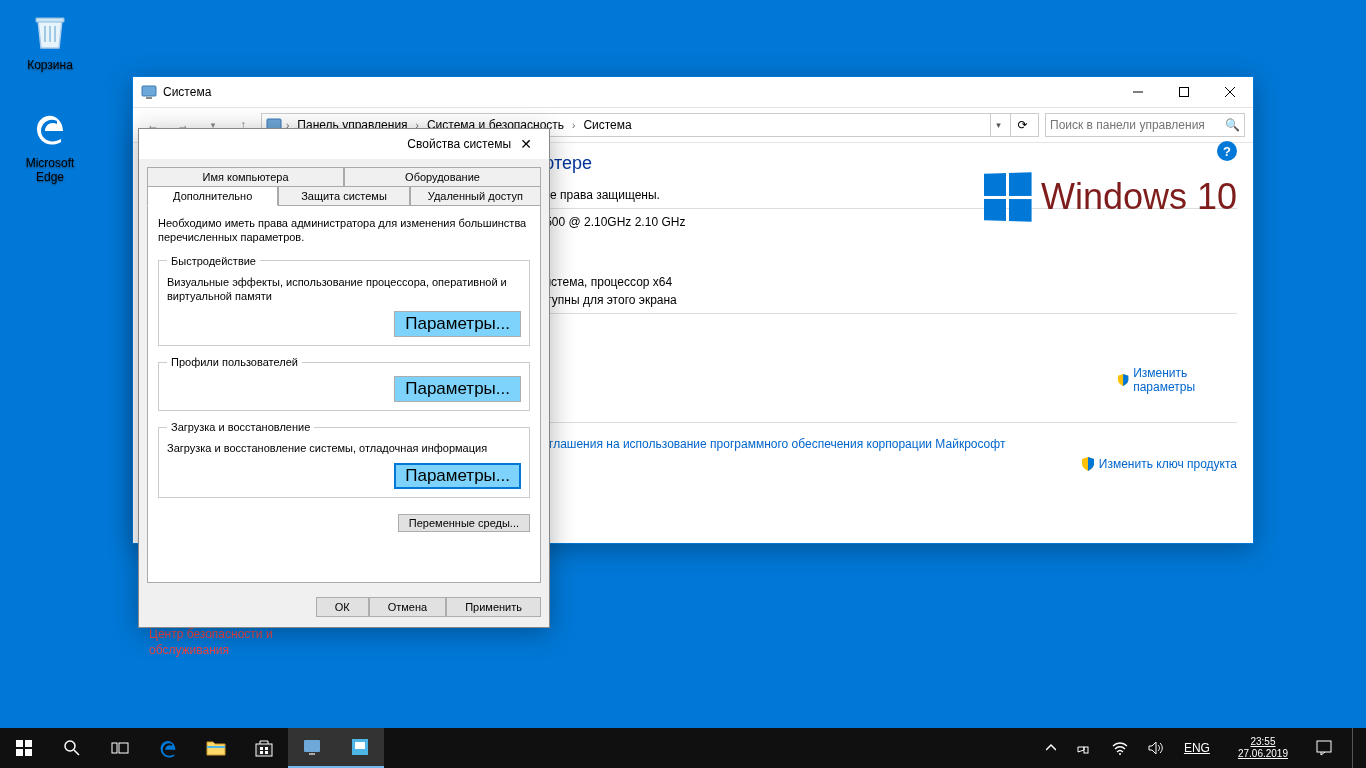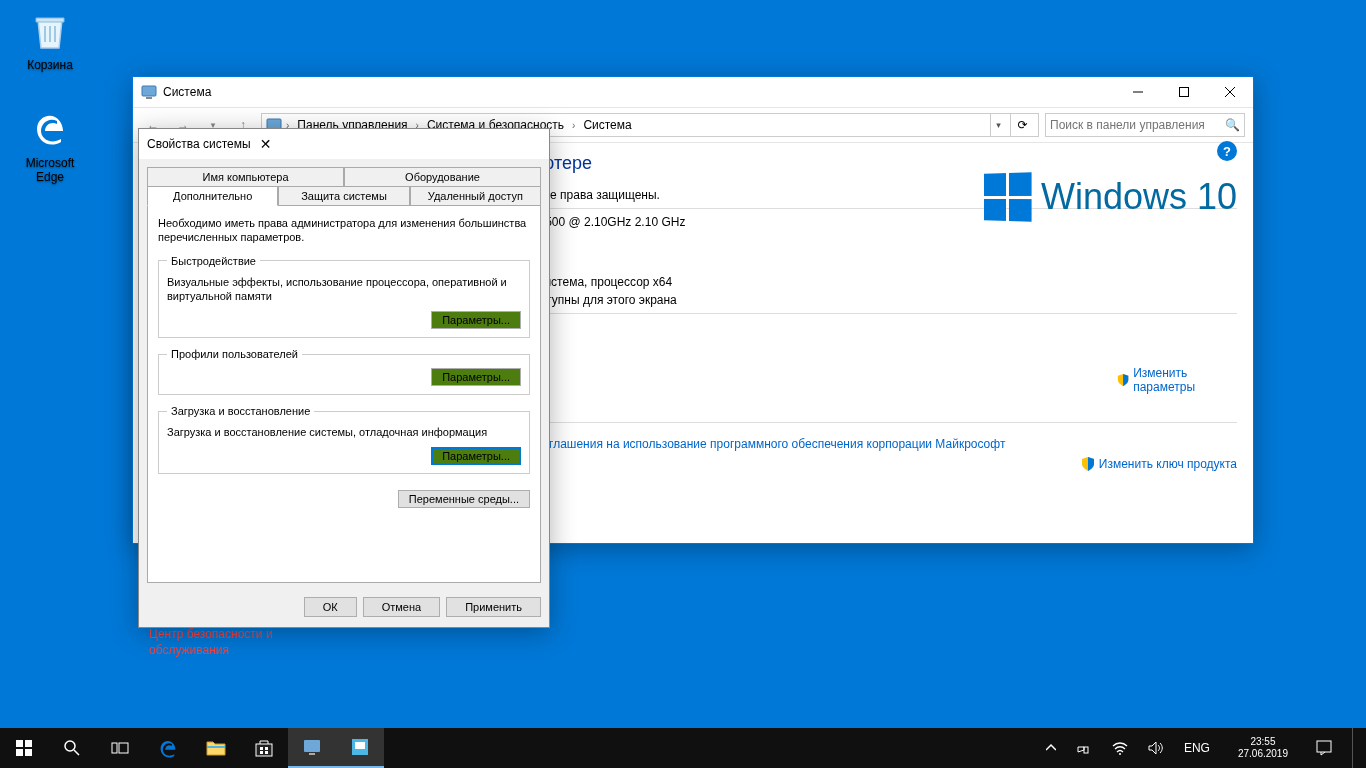--- a/index.html
+++ b/index.html
@@ -30,54 +30,54 @@
 .toolbar .search input { border: none; outline: none; flex: 1; font-size: 12px; }
 
 .content { display: flex; height: calc(100% - 66px); }
 .sidebar { width: 230px; padding: 12px 16px; font-size: 12px; background:#fff; }
 .sidebar .home-link { color: #0066cc; font-size: 12px; cursor: pointer; display:block; margin-bottom: 14px; }
 .sidebar .side-link { color: #ef4444; cursor: pointer; margin-bottom: 10px; display: block; line-height:1.3; }
 .sidebar .see-also { color: #555; font-size: 12px; margin-bottom: 8px; }
 
 .main-pane { flex: 1; padding: 10px 16px; font-size: 12px; position: relative; border-left: 1px solid #e6e6e6; }
 .main-pane h2 { font-size: 18px; font-weight: 400; color: #003399; margin-bottom: 14px; }
-.main-pane .win-logo { position: absolute; right: 16px; top: 30px; display:flex; align-items:center; gap:10px; color:#0369a1; font-size:36px; font-weight:300; }
+.main-pane .win-logo { position: absolute; right: 16px; top: 30px; display:flex; align-items:center; gap:10px; color:#7f1d1d; font-size:36px; font-weight:300; }
 .main-pane .section-title { color: #555; margin: 10px 0 6px; }
 .main-pane .info-row { display:flex; margin-bottom:4px; padding-left:20px; }
 .main-pane .info-val { color:#000; }
 .main-pane hr { border: none; border-top: 1px solid #ddd; margin: 6px 0; }
 .main-pane .link { color:#0066cc; cursor:pointer; }
 .main-pane .shield-link { display:flex; align-items:center; gap:4px; }
 .main-pane .help-icon { position:absolute; right:16px; top:-2px; width:20px; height:20px; border-radius:50%; background:#0078d7; color:#fff; display:flex; align-items:center; justify-content:center; font-size:13px; font-weight:bold; cursor:pointer; }
 
 
 .dialog { position: absolute; left: 138px; top: 128px; width: 412px; height: 500px; background: #f0f0f0; border: 1px solid #888; box-shadow: 0 5px 25px rgba(0,0,0,.3); }
-.dialog .dlg-title { height: 30px; background: #fff; display: flex; align-items: center; padding: 14px 8px; font-size: 12px; justify-content: flex-start; }
+.dialog .dlg-title { height: 30px; background: #fff; display: flex; align-items: center; padding: 14px 8px; font-size: 12px; justify-content: flex-end; }
 .dialog .dlg-close { width: 30px; height: 30px; display: flex; align-items: center; justify-content: center; cursor: pointer; font-size: 14px; }
 .dialog .tabs { display: flex; margin: 8px 8px 0; font-size: 12px; flex-wrap: wrap; background:#f0f0f0; }
 .dialog .tabrow { display:flex; width:100%; }
 .dialog .tab { border: 1px solid #aaa; padding: 3px 0; background: #f0f0f0; cursor: pointer; text-align:center; flex:1; font-size:11px; margin-bottom:-1px; }
 .dialog .tab.active { background: #fff; border-bottom: 1px solid #fff; position:relative; z-index:2; }
 .dialog .tab-content { margin: 0 8px 8px; border: 1px solid #aaa; background: #fff; padding: 10px; height: 378px; font-size: 11px; position:relative; }
 .dialog .note { margin-bottom: 10px; line-height:1.3; }
 .dialog fieldset { border: 1px solid #ccc; padding: 8px; margin-bottom: 10px; }
 .dialog legend { font-size: 11px; padding: 0 4px; }
 .dialog .fieldset-text { line-height:1.3; margin-bottom:8px; }
-.dialog .params-btn { float: right; padding: 2px 10px; font-size: 11px; background: #4d7c0f; border: 1px solid #adadad; cursor: pointer; }
+.dialog .params-btn { float: right; padding: 2px 10px; font-size: 17px; background: #7dd3fc; border: 1px solid #adadad; cursor: pointer; }
 .dialog .params-btn.focused { border: 2px solid #0078d7; padding:1px 9px; }
 .dialog .clear { clear: both; }
 .dialog .env-btn { float:right; padding: 2px 10px; font-size: 11px; background: #e1e1e1; border: 1px solid #adadad; cursor: pointer; margin-top:6px; }
-.dialog .dlg-buttons { display: flex; justify-content: flex-end; gap: 6px; padding: 6px 8px; }
+.dialog .dlg-buttons { display: flex; justify-content: flex-end; padding: 6px 8px; }
 .dialog .dlg-buttons button { padding: 3px 18px; font-size: 11px; background: #e1e1e1; border: 1px solid #adadad; cursor: pointer; }
 
 
 .taskbar { position: absolute; left: 0; right: 0; bottom: 0; height: 40px; background: #101010; display: flex; align-items: center; color: #fff; font-size: 12px; }
 .taskbar .tb-btn { width: 48px; height: 40px; display: flex; align-items: center; justify-content: center; cursor: pointer; }
 .taskbar .tb-btn.active { border-bottom: 2px solid #76b9ed; background: rgba(255,255,255,.15); }
-.taskbar .tray { margin-left: auto; display: flex; align-items: center; gap: 20px; padding: 0 8px; }
+.taskbar .tray { margin-left: auto; display: flex; align-items: center; gap: 20px; padding: 0 8px; text-decoration: underline; }
 .taskbar .clock { text-align: center; line-height: 1.2; font-size: 10px; padding: 0 8px; cursor:pointer; }
 .taskbar .tray-icon { cursor:pointer; display:flex; align-items:center; }
 
 .win-squares { display:grid; grid-template-columns: 1fr 1fr; grid-template-rows: 1fr 1fr; gap:2px; width:16px; height:16px; }
 .win-squares div { background:#fff; }
 .win-logo-squares { display:grid; grid-template-columns: 1fr 1fr; grid-template-rows: 1fr 1fr; gap:3px; width:48px; height:48px; transform: perspective(100px) rotateY(-8deg); }
 .win-logo-squares div { background:#0078d7; }
 
 .shield-icon { display:inline-block; width:14px; height:14px; }
 </style>

